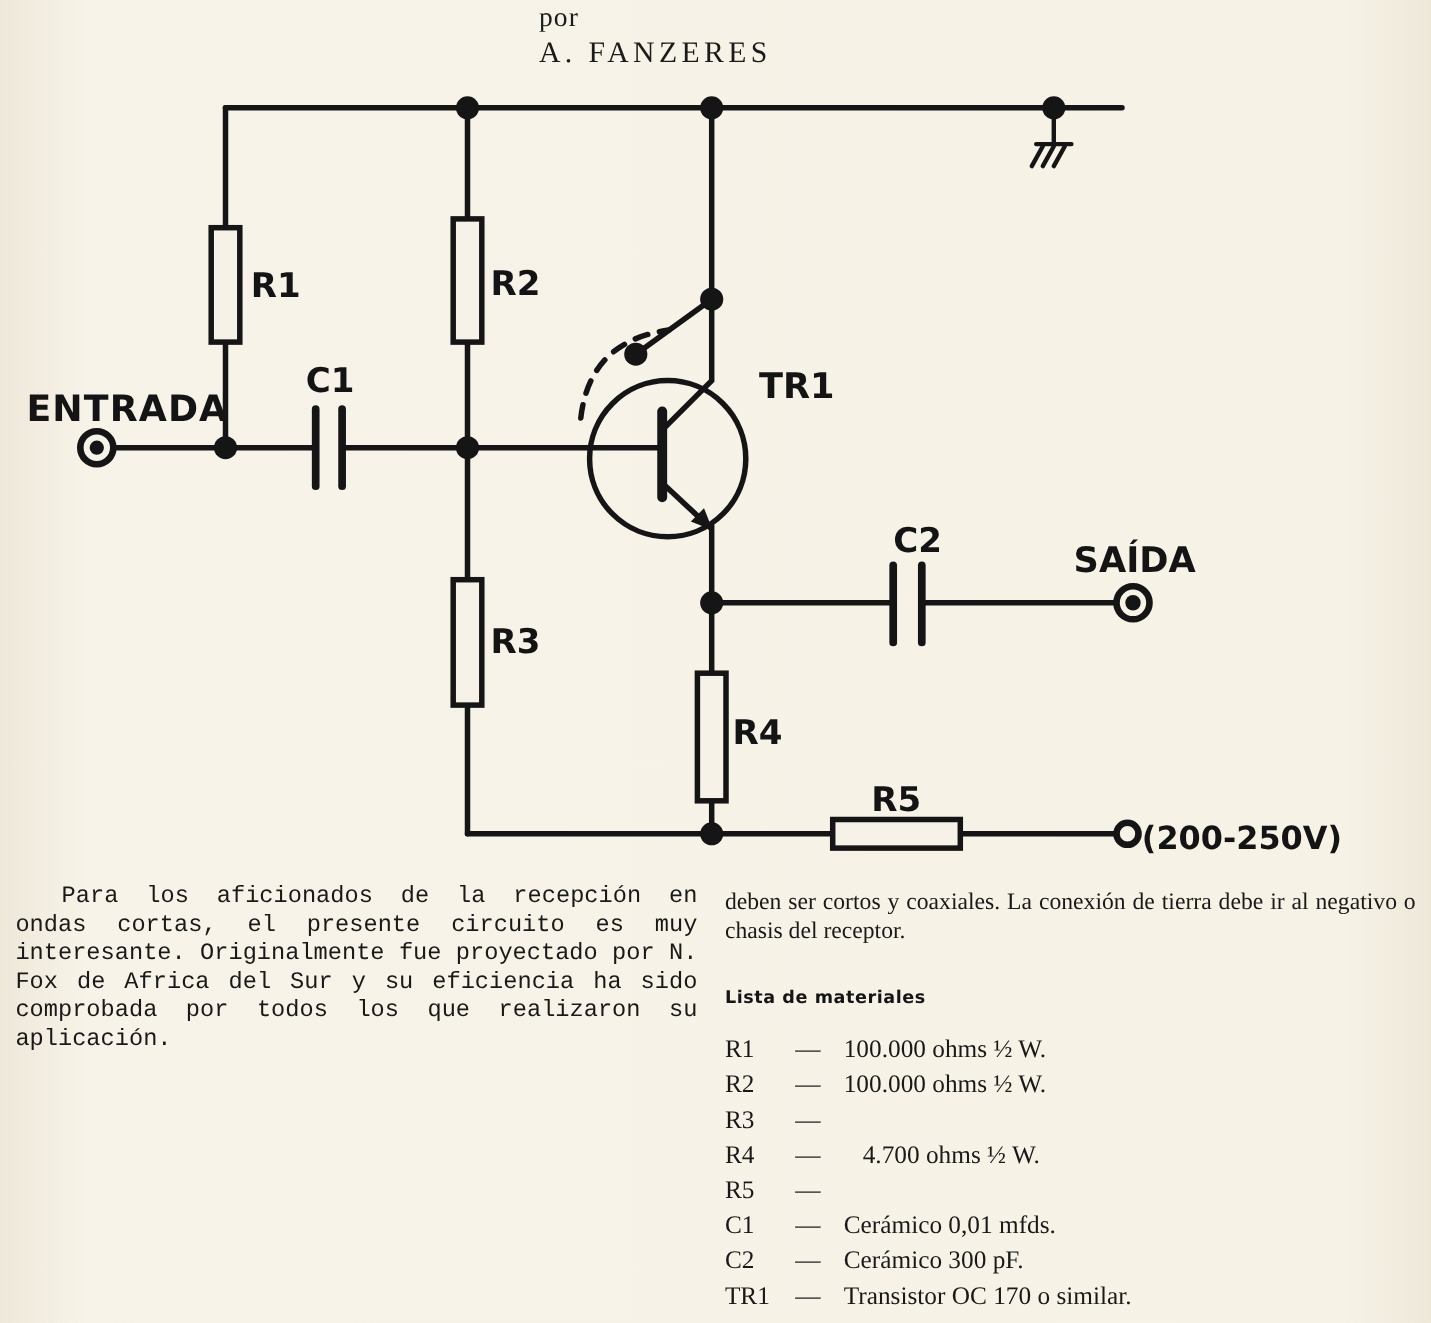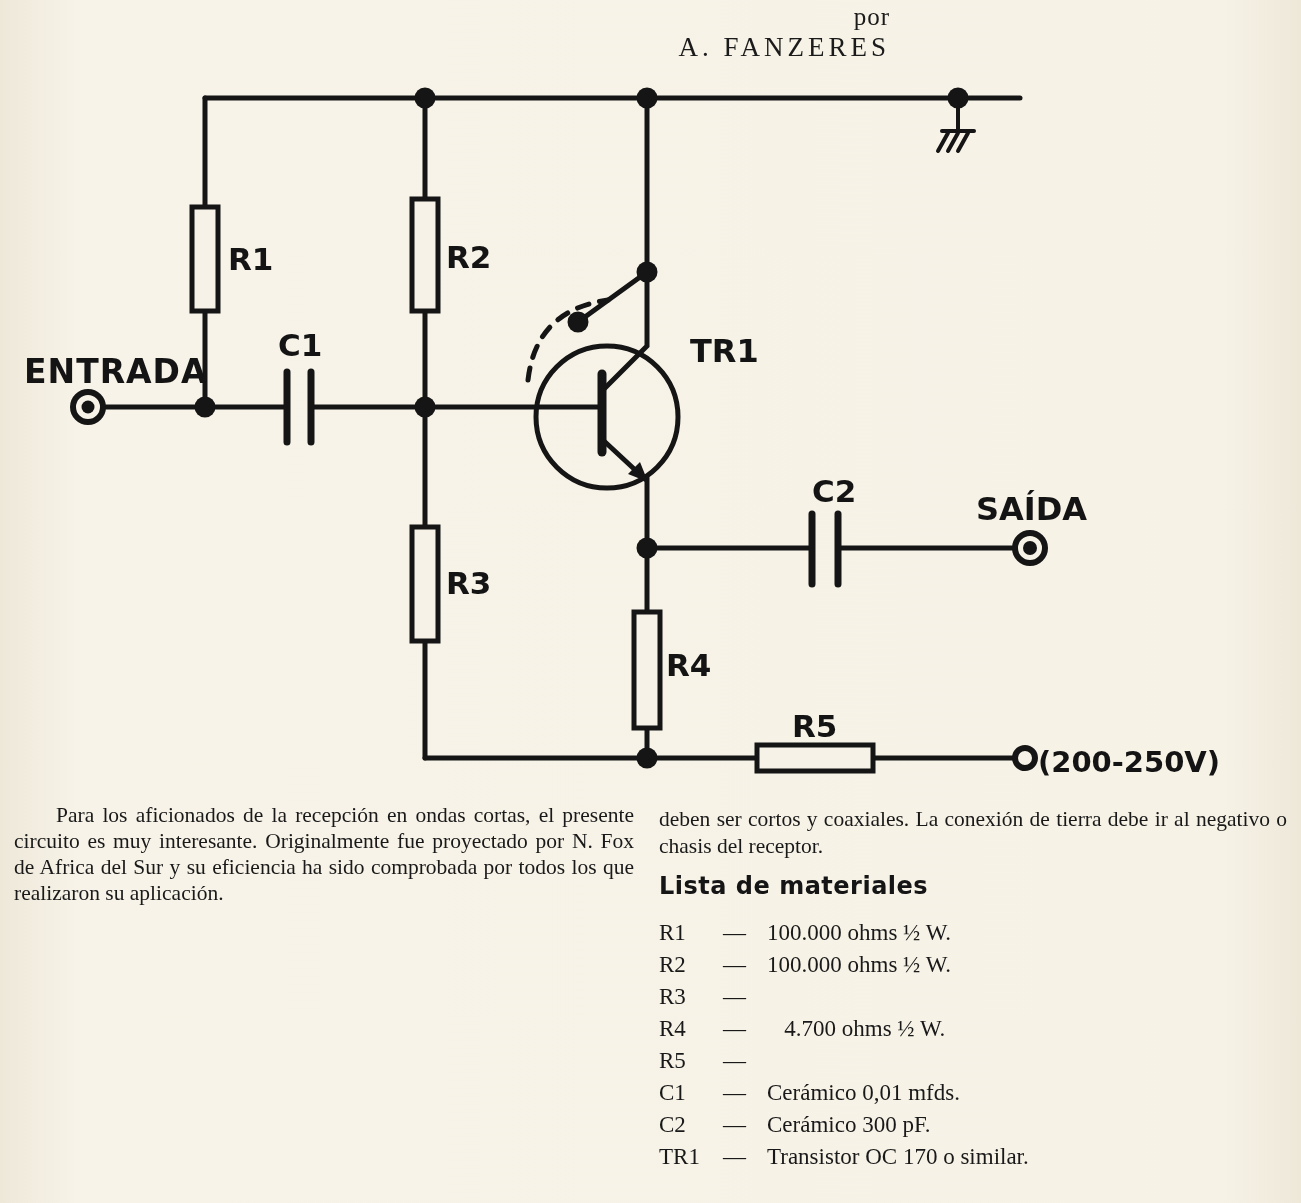--- a/index.html
+++ b/index.html
@@ -6,42 +6,42 @@
   .page{
     position:relative;
     width:1301px;height:1203px;
     background:linear-gradient(90deg,#eee8d9 0%,#f7f3e8 6%,#f6f2e6 94%,#eee8d9 100%);
     overflow:hidden;
     font-family:"Liberation Serif",serif;
     color:#1b1b1b;
   }
   .byline{
     position:absolute;left:490px;top:2px;width:400px;
-    text-align:right;line-height:30px;
+    text-align:left;line-height:30px;
     font-family:"Liberation Serif",serif;
   }
   .byline .pre{font-size:25px;letter-spacing:1px;}
   .byline .author{font-size:27px;letter-spacing:4px;}
   svg.schematic{position:absolute;top:0;left:0;}
   svg .lbl{
     font-family:"DejaVu Sans",sans-serif;
     font-weight:bold;fill:#141414;
   }
   .col{
     position:absolute;text-align:justify;
     font-size:21.5px;line-height:26px;color:#191919;
   }
-  .col-left{left:14px;top:802px;width:620px;}
+  .col-left{left:14px;top:802px;width:620px;font-family:Liberation Mono, monospace;}
   .col-right{left:659px;top:806px;width:628px;}
   .col p{margin:0 0 15px;text-indent:42px;}
   .col-right p{text-indent:0;margin:0 0 6px;line-height:27px;}
   .materials-heading{
     font-family:"DejaVu Sans",sans-serif;
-    font-size:24px;font-weight:bold;letter-spacing:.5px;
-    margin:13px 0 18px;color:#151515;
+    font-size:16px;font-weight:bold;letter-spacing:.5px;
+    margin:34px 0 18px;color:#151515;
   }
   .mrow{display:flex;line-height:32px;font-size:23px;}
   .mrow .ref{width:64px;flex:0 0 auto;}
   .mrow .dash{width:44px;flex:0 0 auto;}
   .mrow .desc{white-space:pre;flex:1;}
 </style>
 </head>
 <body>
 
 <div class="page">

